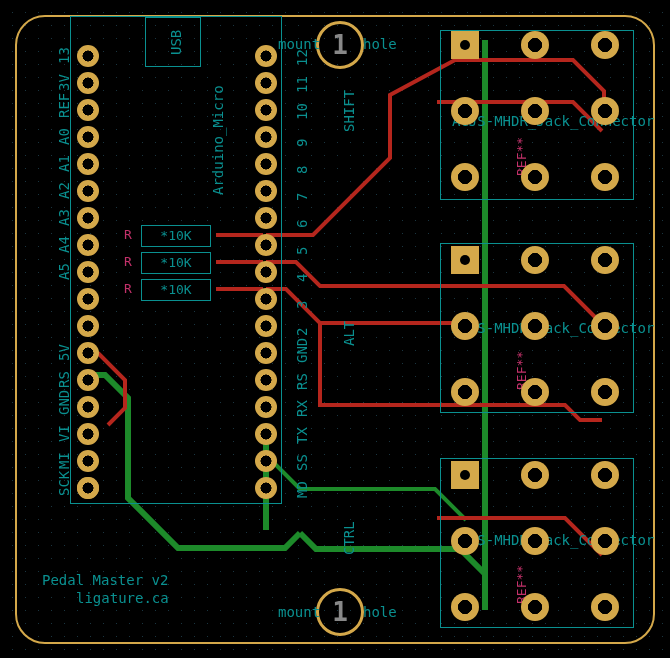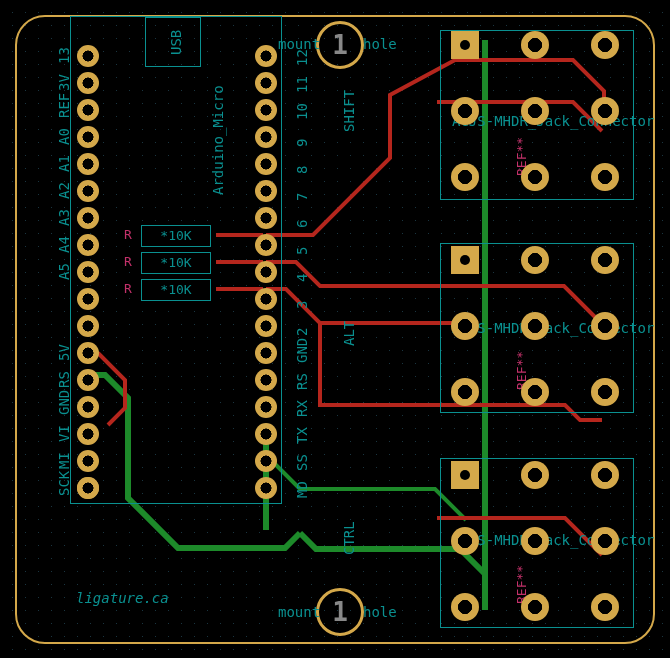--- a/index.html
+++ b/index.html
@@ -192,21 +192,22 @@
       <span>1</span>
     </div>
   <div class="mount-hole" style="left:340px; top:612px;">
       <span>1</span>
     </div>
   <div class="silk-text" style="left:278px; top:36px;">mount</div>
   <div class="silk-text" style="left:363px; top:36px;">hole</div>
   <div class="silk-text" style="left:278px; top:604px;">mount</div>
   <div class="silk-text" style="left:363px; top:604px;">hole</div>
 
-  <div class="silk-text" style="left:76px; top:590px;font-style:italic;">ligature.ca</div>
+  <div class="silk-text" style="left:42px; top:572px;">Pedal Master v2</div>
+  <div class="silk-text" style="left:76px; top:590px;">ligature.ca</div>
 
   <div id="pads">
       <div class="pad pad-sm" style="left: 88px; top: 488px;"></div>
       <div class="pad pad-sm" style="left: 266px; top: 488px;"></div>
       <div class="pad pad-sm" style="left: 88px; top: 461px;"></div>
       <div class="pad pad-sm" style="left: 266px; top: 461px;"></div>
       <div class="pad pad-sm" style="left: 88px; top: 434px;"></div>
       <div class="pad pad-sm" style="left: 266px; top: 434px;"></div>
       <div class="pad pad-sm" style="left: 88px; top: 407px;"></div>
       <div class="pad pad-sm" style="left: 266px; top: 407px;"></div>

